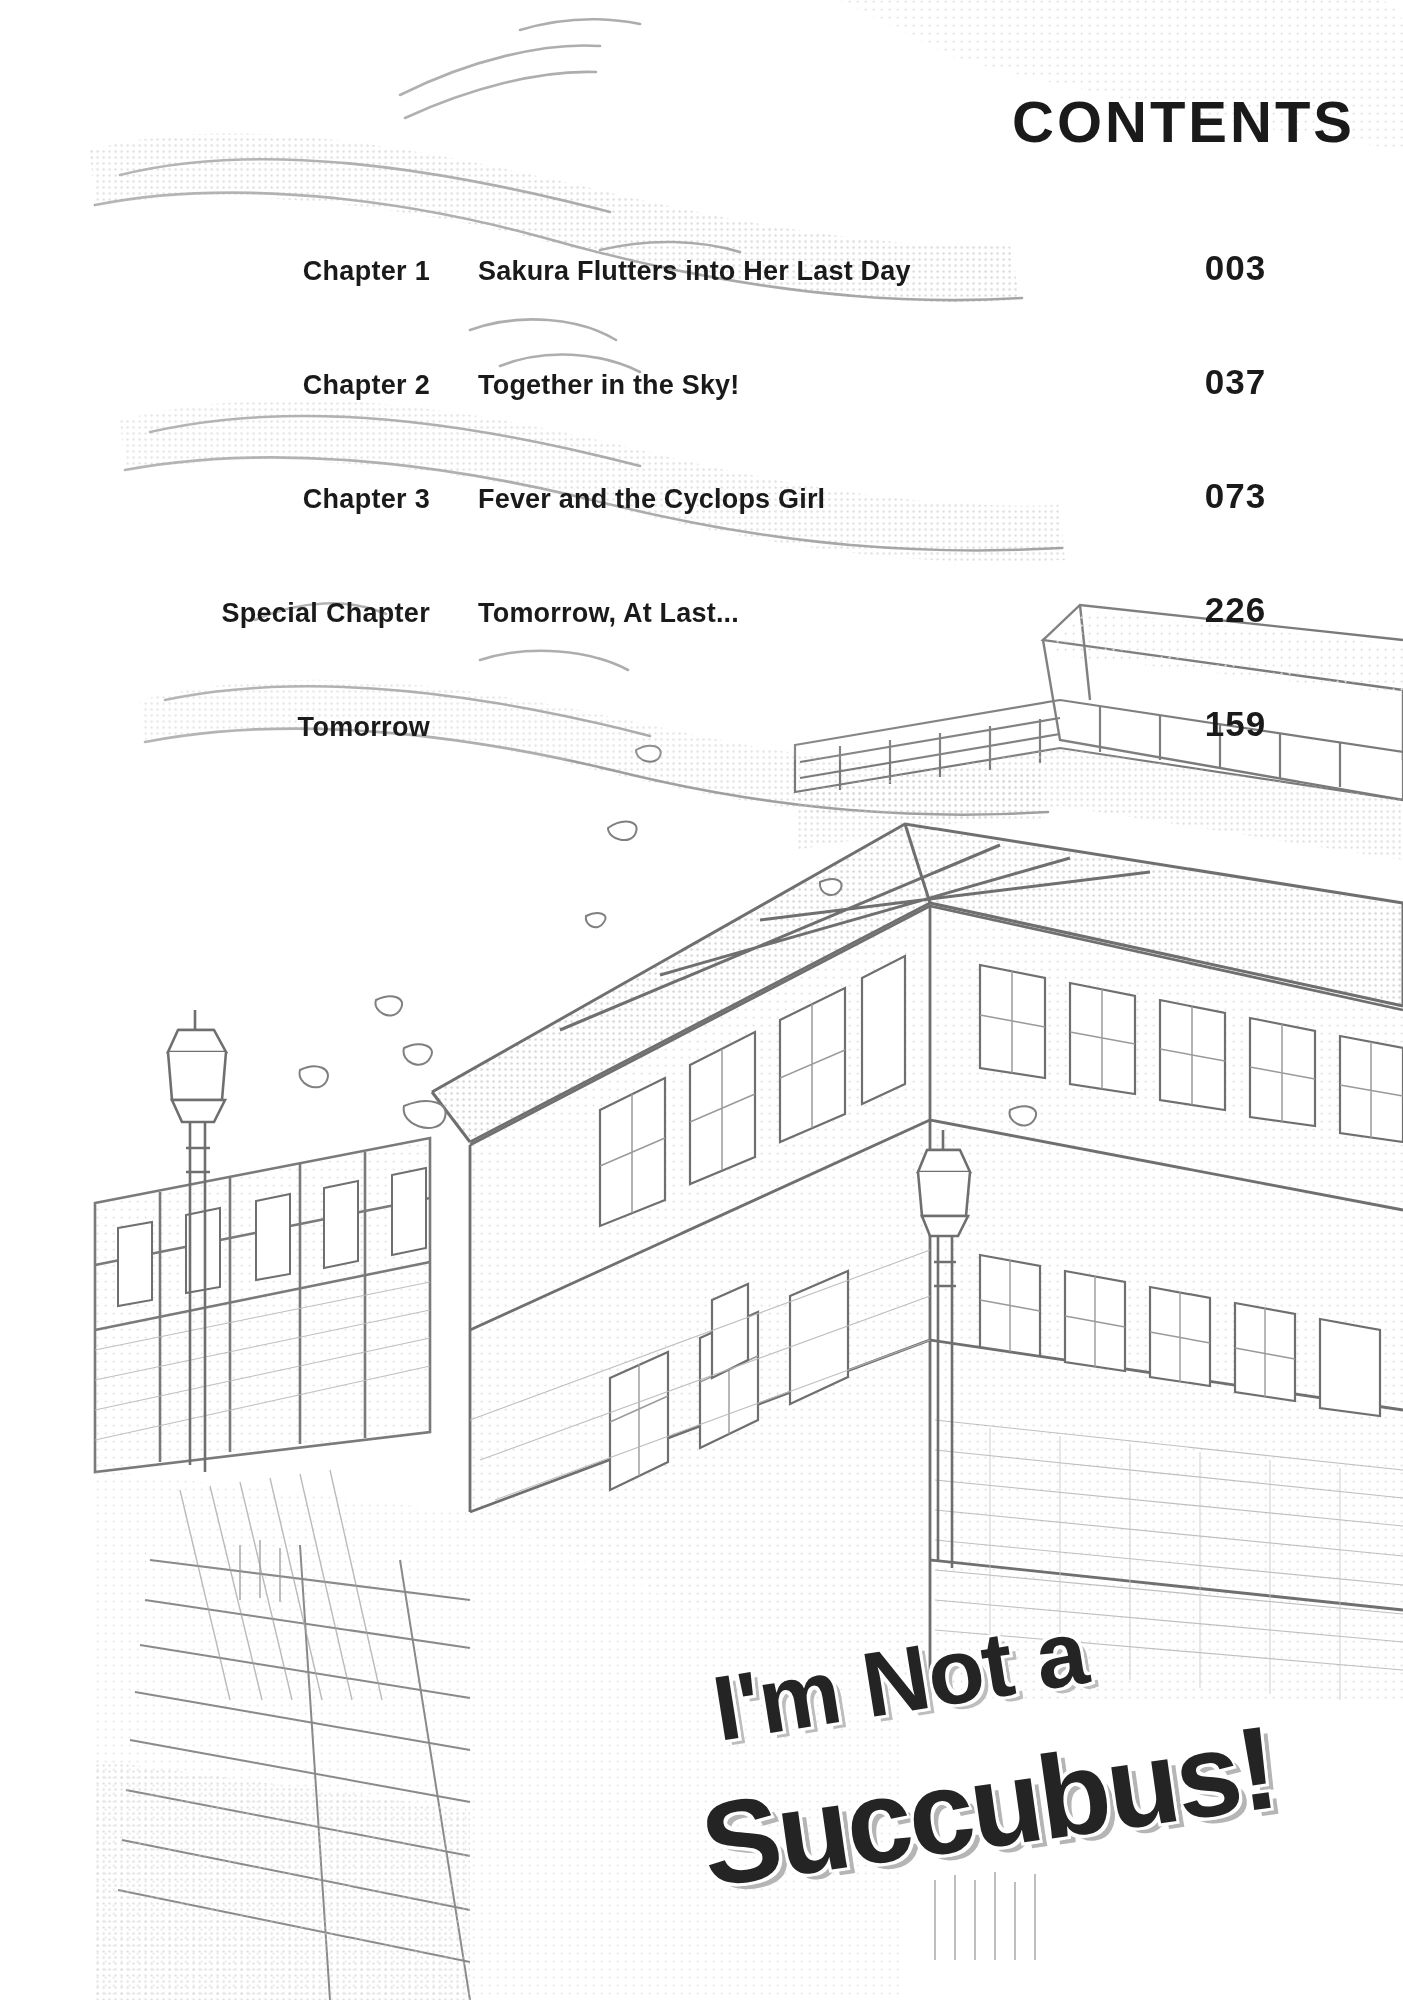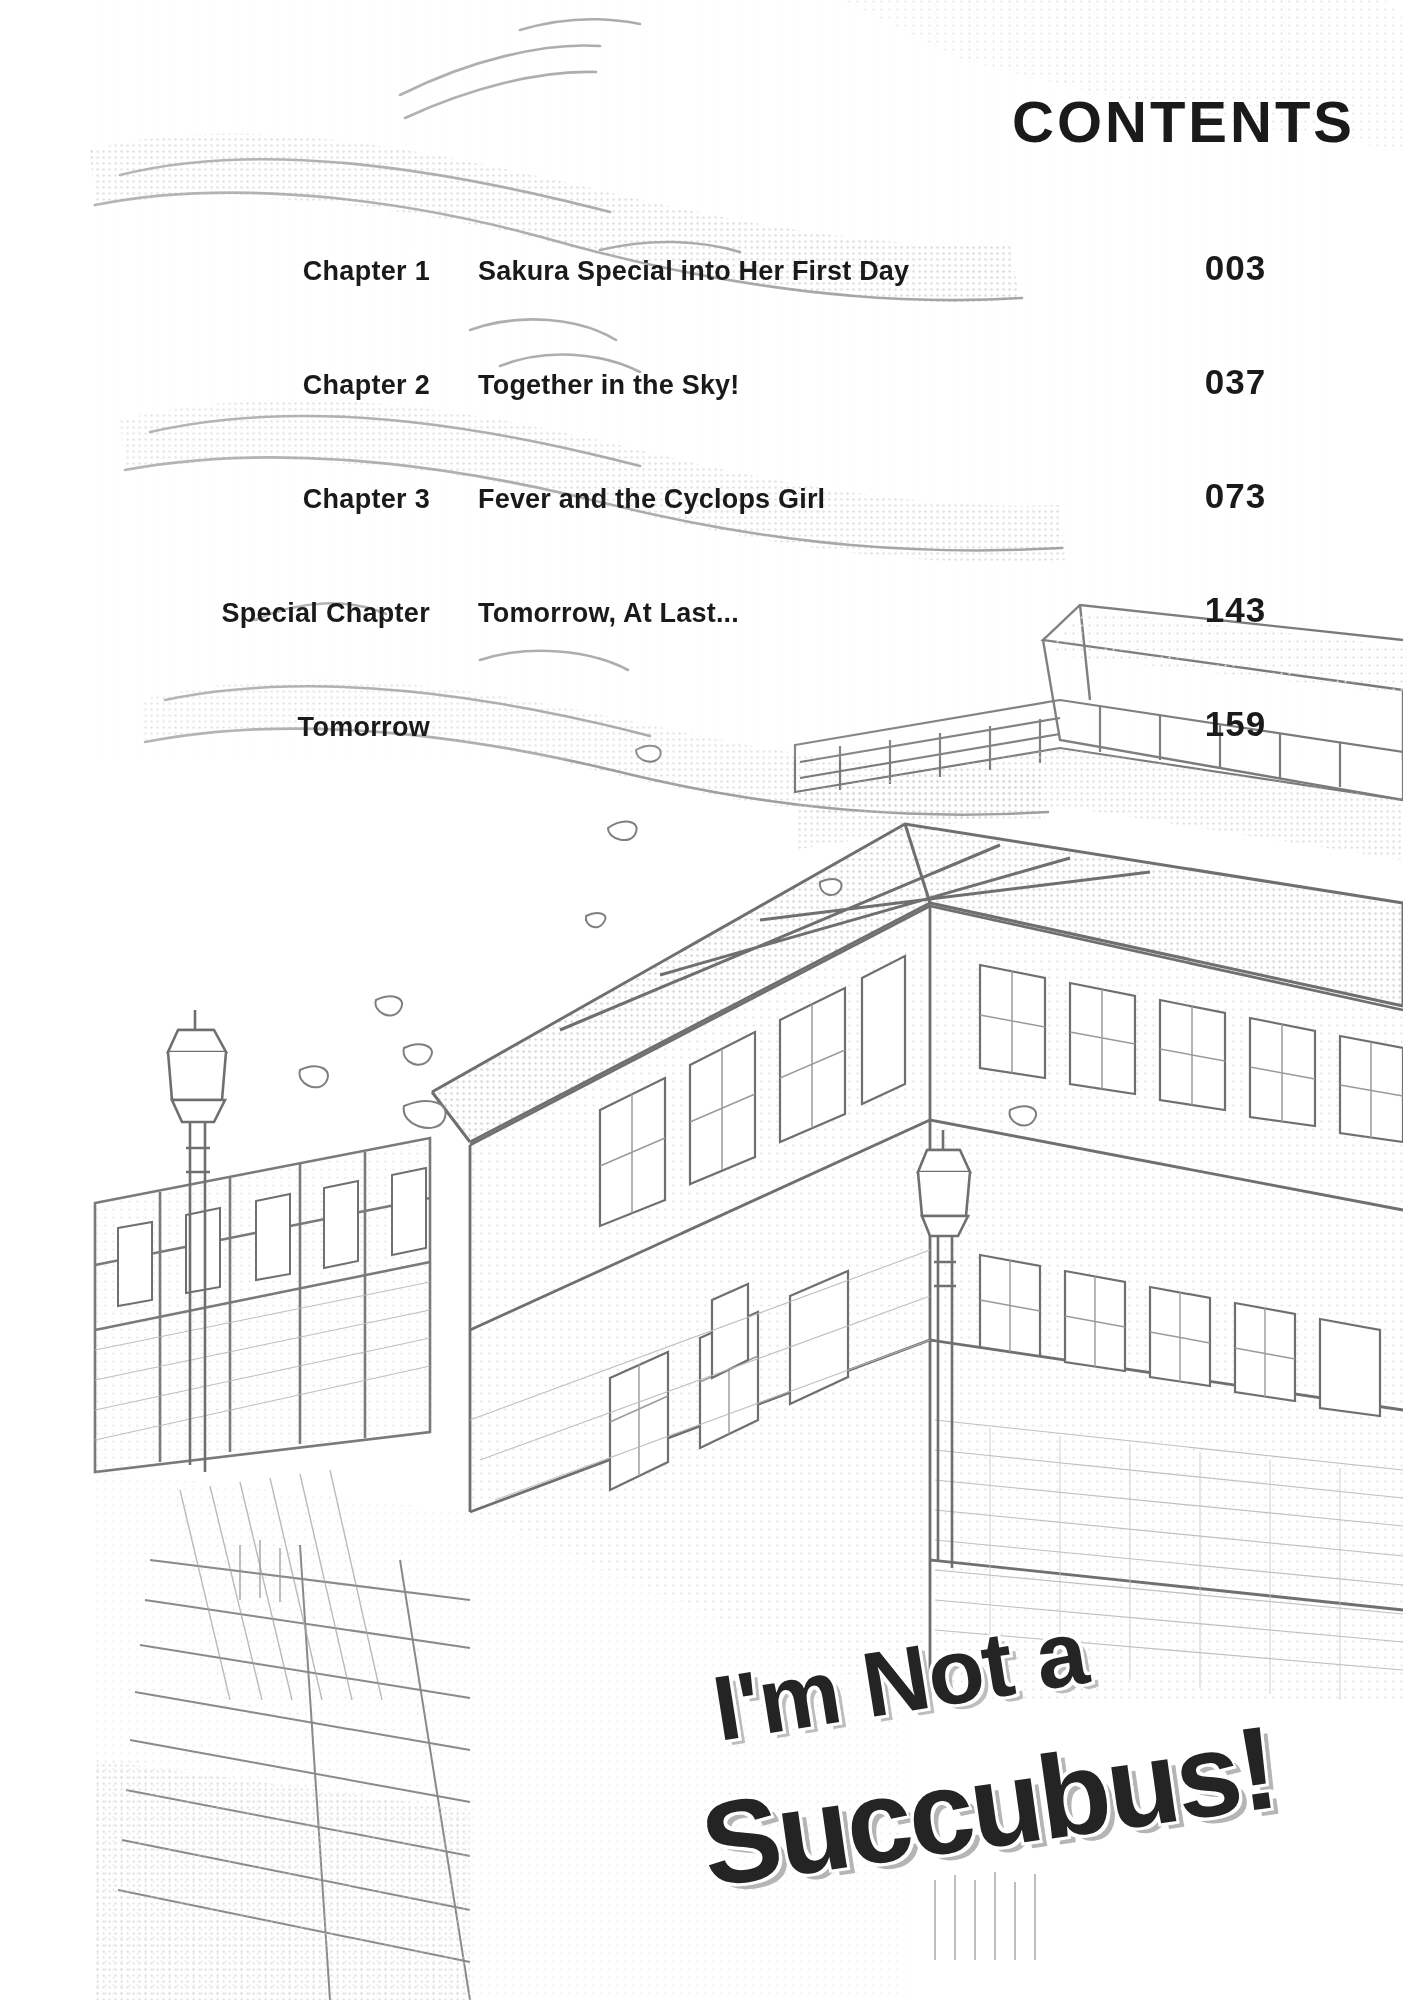--- a/index.html
+++ b/index.html
@@ -339,41 +339,41 @@
       </g>
     </svg>
   </div>
 
   <div class="contents-title">CONTENTS</div>
 
   <div class="toc">
 
     <div class="toc-row">
       <div class="toc-chapter">Chapter 1</div>
-      <div class="toc-title">Sakura Special into Her First Day</div>
+      <div class="toc-title">Sakura Flutters into Her Last Day</div>
       <div class="toc-page">003</div>
     </div>
 
     <div class="toc-row">
       <div class="toc-chapter">Chapter 2</div>
       <div class="toc-title">Together in the Sky!</div>
       <div class="toc-page">037</div>
     </div>
 
     <div class="toc-row">
       <div class="toc-chapter">Chapter 3</div>
       <div class="toc-title">Fever and the Cyclops Girl</div>
       <div class="toc-page">073</div>
     </div>
 
 
     <div class="toc-row">
       <div class="toc-chapter">Special Chapter</div>
       <div class="toc-title">Tomorrow, At Last...</div>
-      <div class="toc-page">143</div>
+      <div class="toc-page">226</div>
     </div>
 
     <div class="toc-row">
       <div class="toc-chapter">Tomorrow</div>
       <div class="toc-title"></div>
       <div class="toc-page">159</div>
     </div>
 
   </div>
 

